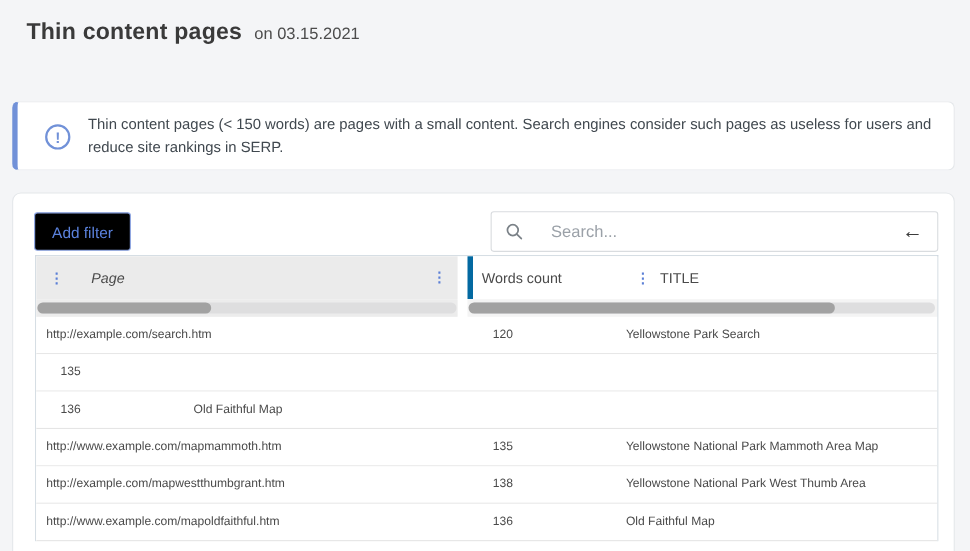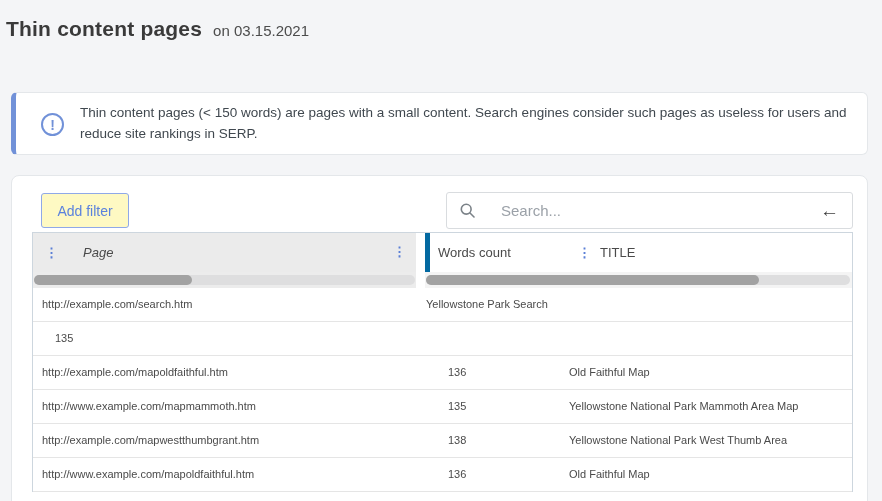--- a/index.html
+++ b/index.html
@@ -7,21 +7,21 @@
   body {
     font-family:"Liberation Sans", sans-serif;
     background:#f4f5f7;
     overflow:hidden;
     position:relative;
     color:#4a4a4a;
   }
   .page { position:relative; width:882px; height:501px; }
 
   
-  .title-row { position:absolute; left:6px; top:17px; display:flex; align-items:baseline; }
+  .title-row { position:absolute; left:24px; top:17px; display:flex; align-items:baseline; }
   .title-row h1 { font-size:21px; font-weight:bold; color:#3a3a3a; letter-spacing:.2px; }
   .title-row .date { font-size:15px; color:#4c4c4c; margin-left:11px; }
 
   
   .banner {
     position:absolute; left:11px; top:92px; width:857px; height:63px;
     background:#ffffff; border:1px solid #e4e7ea; border-left:5px solid #7191d8;
     border-radius:6px;
   }
   .info-icon {
@@ -34,22 +34,22 @@
     position:absolute; left:64px; top:10px; width:782px;
     font-size:13.5px; line-height:1.55; color:#40484f;
   }
 
   
   .card {
     position:absolute; left:11px; top:175px; width:857px; height:330px;
     background:#ffffff; border:1px solid #e4e7ea; border-radius:8px 8px 0 0;
   }
   .add-filter {
-    position:absolute; left:29px; top:17px; width:88px; height:35px;
-    background:#fef9c3; border:1px solid #8fa8e8; border-radius:3px;
+    position:absolute; left:19px; top:17px; width:88px; height:35px;
+    background:#000000; border:1px solid #8fa8e8; border-radius:3px;
     color:#5b82dd; font-size:14px; font-family:"Liberation Sans",sans-serif;
     cursor:pointer;
   }
   .searchbox {
     position:absolute; left:434px; top:16px; width:407px; height:37px;
     border:1px solid #d9dcdf; border-radius:3px; background:#fff;
     display:flex; align-items:center; padding:0 13px;
   }
   .searchbox svg { flex:0 0 auto; }
   .searchbox input {
@@ -161,27 +161,27 @@
         <div class="seg-right">
           <div class="track">
             <div class="thumb"></div>
           </div>
         </div>
       </div>
 
       <div class="tbody">
         <div class="trow">
           <div class="cell c-page">http://example.com/search.htm</div>
+          <div class="cell c-words">120</div>
           <div class="cell c-title">Yellowstone Park Search</div>
         </div>
         <div class="trow">
           <div class="cell c-words">135</div>
         </div>
         <div class="trow">
-          <div class="cell c-page">http://example.com/mapoldfaithful.htm</div>
           <div class="cell c-words">136</div>
           <div class="cell c-title">Old Faithful Map</div>
         </div>
         <div class="trow">
           <div class="cell c-page">http://www.example.com/mapmammoth.htm</div>
           <div class="cell c-words">135</div>
           <div class="cell c-title">Yellowstone National Park Mammoth Area Map</div>
         </div>
         <div class="trow">
           <div class="cell c-page">http://example.com/mapwestthumbgrant.htm</div>

